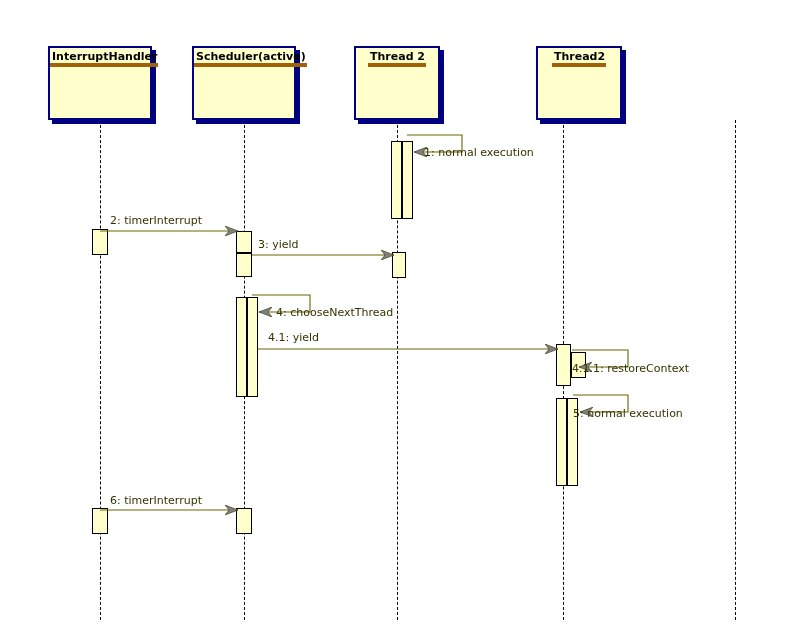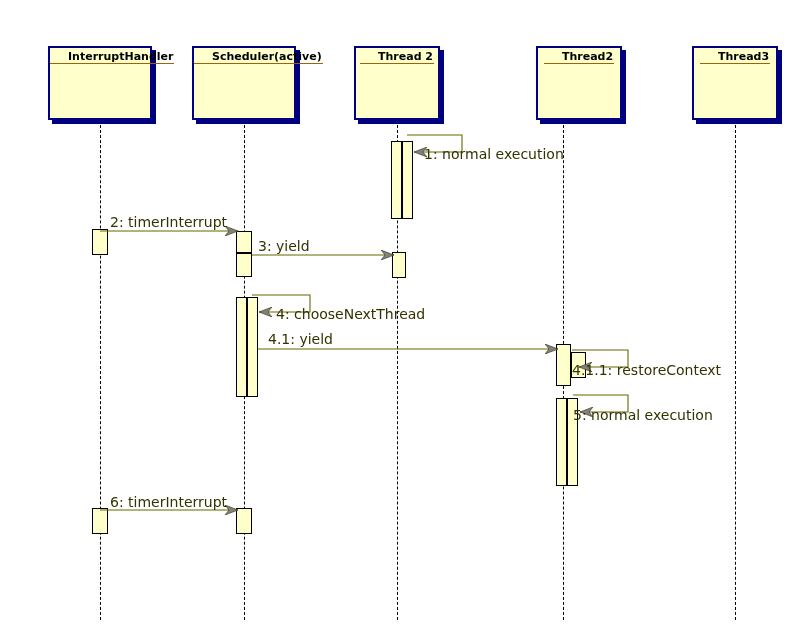--- a/index.html
+++ b/index.html
@@ -29,22 +29,22 @@
     left: 0;
     right: 0;
     top: 2px;
     text-align: center;
     font-size: 11px;
     font-weight: bold;
     color: #000000;
     white-space: nowrap;
   }
   .lifeline-title span {
-    border-bottom: 1px solid #a16207;
-    padding: 0 1px 0 18px;
+    border-bottom: 4px solid #a16207;
+    padding: 0 1px 0 2px;
   }
   
   .lifeline-stem {
     position: absolute;
     width: 0;
     border-left: 1px dashed #000000;
   }
   
   .activation {
     position: absolute;
@@ -56,21 +56,21 @@
   #wires {
     position: absolute;
     left: 0;
     top: 0;
     width: 791px;
     height: 625px;
     pointer-events: none;
   }
   .msg-label {
     position: absolute;
-    font-size: 14px;
+    font-size: 11px;
     color: #333300;
     white-space: nowrap;
   }
 </style>
 </head>
 <body>
 
 <div id="canvas">
 
   <div class="lifeline-stem" style="left:100px; top:120px; height:500px;"></div>
@@ -83,23 +83,20 @@
     <div class="lifeline-title"><span>InterruptHandler</span></div>
   </div>
   <div class="lifeline-box" style="left:192px; top:46px; width:104px; height:74px;">
     <div class="lifeline-title"><span>Scheduler(active)</span></div>
   </div>
   <div class="lifeline-box" style="left:354px; top:46px; width:86px; height:74px;">
     <div class="lifeline-title"><span>Thread 2</span></div>
   </div>
   <div class="lifeline-box" style="left:536px; top:46px; width:86px; height:74px;">
     <div class="lifeline-title"><span>Thread2</span></div>
-  </div>
-  <div class="lifeline-box" style="left:692px; top:46px; width:86px; height:74px;">
-    <div class="lifeline-title"><span>Thread3</span></div>
   </div>
 
   <div class="activation" style="left:391px; top:141px; width:11px; height:78px;"></div>
   <div class="activation" style="left:402px; top:141px; width:11px; height:78px;"></div>
 
   <div class="activation" style="left:92px;  top:229px; width:16px; height:26px;"></div>
   <div class="activation" style="left:236px; top:231px; width:16px; height:22px;"></div>
   <div class="activation" style="left:236px; top:253px; width:16px; height:24px;"></div>
   <div class="activation" style="left:392px; top:252px; width:14px; height:26px;"></div>
 

